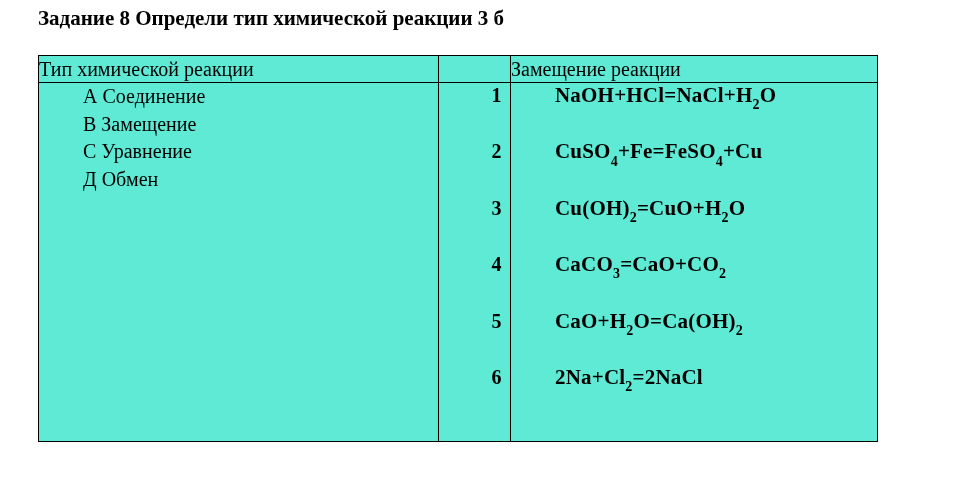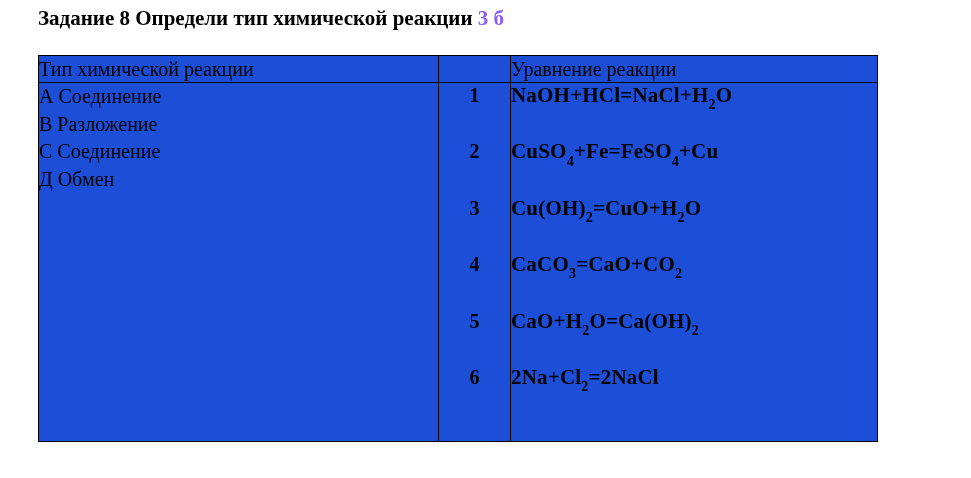--- a/index.html
+++ b/index.html
@@ -33,35 +33,35 @@
     left: 38px;
     top: 55px;
     border-collapse: collapse;
     table-layout: fixed;
   }
   table.task-table th,
   table.task-table td {
     border: 1.5px solid #000000;
     padding: 0;
     vertical-align: top;
-    background: #1d4ed8;
+    background: #5eead4;
   }
   .col-type     { width: 400px; }
   .col-num      { width: 72px;  }
   .col-equation { width: 367px; }
 
   th.header-cell {
     font-weight: normal;
     text-align: left;
     font-size: 20px;
     height: 26px;
     line-height: 26px;
     padding-left: 10px;
   }
-  tr.body-row td { height: 358px; }
+  tr.body-row td { height: 358px; padding-left: 44px; }
 
   .types-cell { padding: 4px 0 0 10px; }
   .type-line {
     font-size: 20px;
     line-height: 27.5px;
     white-space: nowrap;
   }
   .numbers-cell { padding-top: 6px; }
   .num-line {
     height: 56.4px;
@@ -86,40 +86,40 @@
     top: 2px;
   }
 </style>
 </head>
 <body>
 
 <div class="page">
 
   <div class="title">
     <span>Задание 8 Определи тип химической реакции</span>
-    <span class="points" style="color: #8b5cf6;">3 б</span>
+    <span class="points" style="color: #000000;">3 б</span>
   </div>
 
   <table class="task-table">
     <colgroup>
       <col class="col-type">
       <col class="col-num">
       <col class="col-equation">
     </colgroup>
     <tbody>
       <tr class="header-row">
         <th class="header-cell">Тип химической реакции</th>
         <th class="header-cell"></th>
-        <th class="header-cell">Уравнение реакции</th>
+        <th class="header-cell">Замещение реакции</th>
       </tr>
       <tr class="body-row">
         <td class="types-cell">
           <div class="type-line">А Соединение</div>
-          <div class="type-line">В Разложение</div>
-          <div class="type-line">С Соединение</div>
+          <div class="type-line">В Замещение</div>
+          <div class="type-line">С Уравнение</div>
           <div class="type-line">Д Обмен</div>
         </td>
         <td class="numbers-cell">
           <div class="num-line">1</div>
           <div class="num-line">2</div>
           <div class="num-line">3</div>
           <div class="num-line">4</div>
           <div class="num-line">5</div>
           <div class="num-line">6</div>
         </td>

